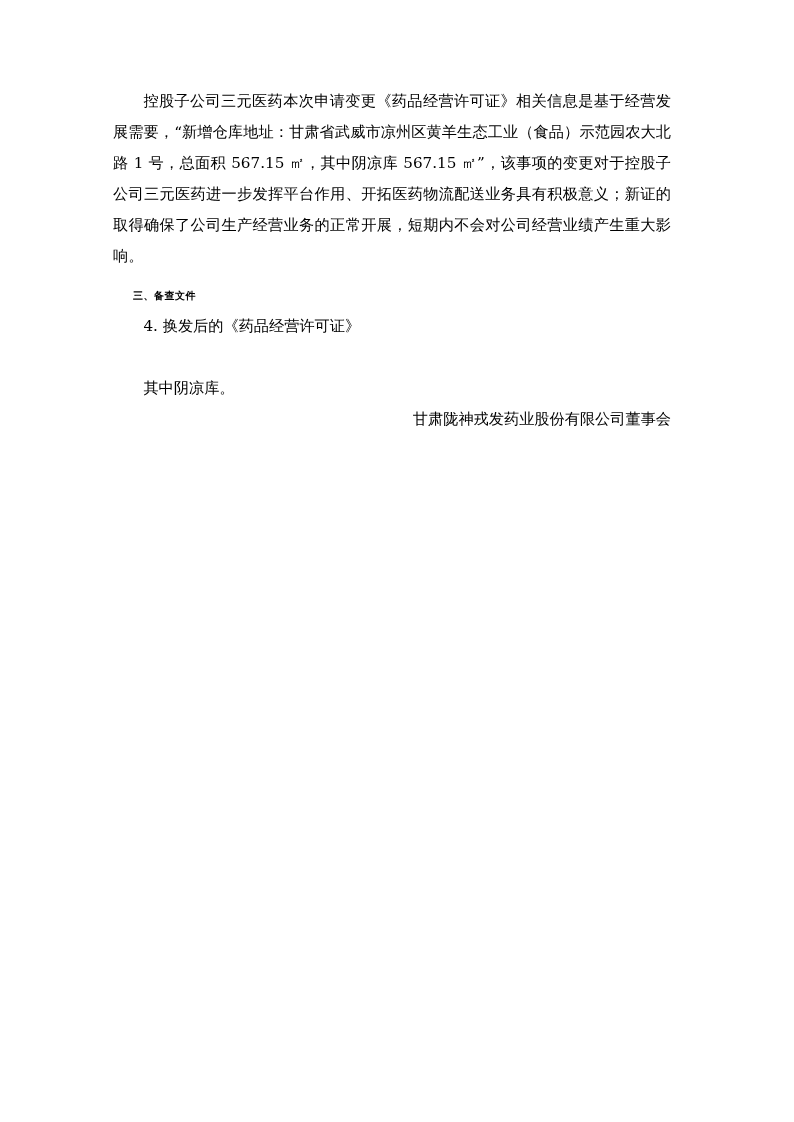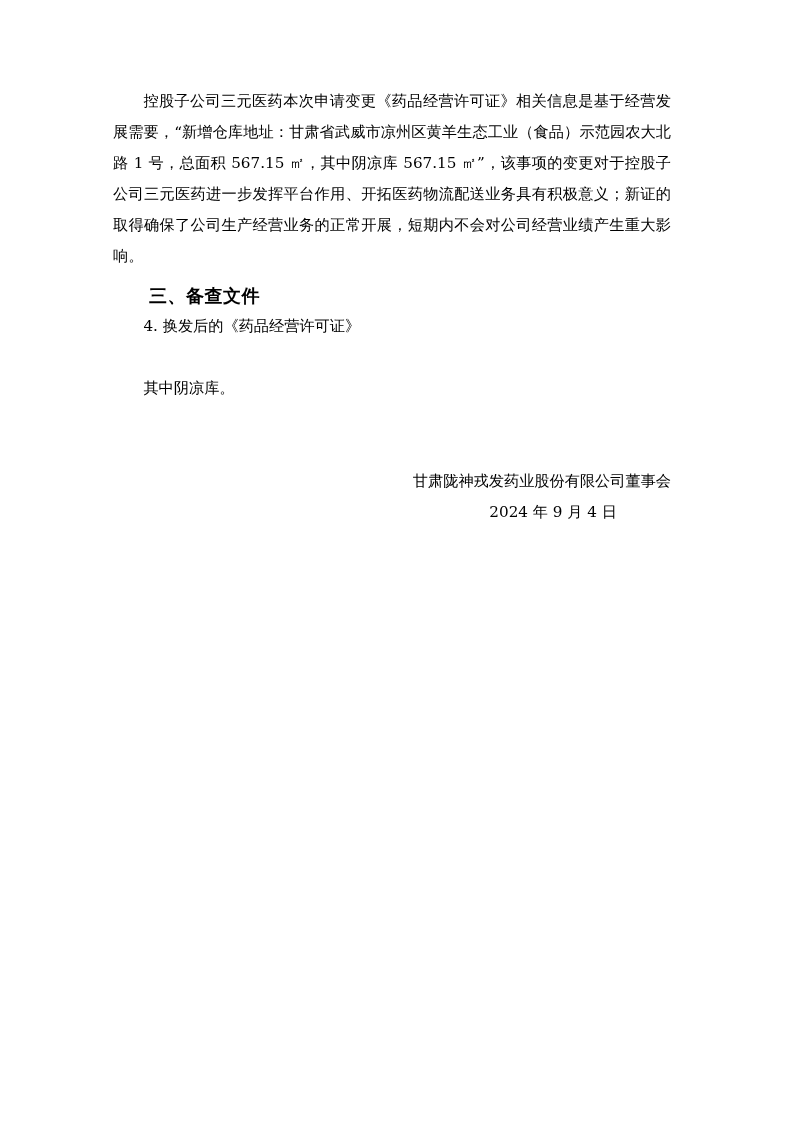--- a/index.html
+++ b/index.html
@@ -28,38 +28,37 @@
     text-justify: inter-ideograph;
   }
   p.para {
     margin: 0;
     text-indent: 2em;
   }
   .heading {
     margin: 8px 0 0 0;
     text-indent: 2em;
     font-weight: bold;
-    font-size: 18px;
+    font-size: 10px;
     line-height: 31px;
     letter-spacing: 0.5px;
   }
   .sub-item {
     margin: 0;
     text-indent: 2em;
     font-size: 15.2px;
     line-height: 31px;
   }
   .notice {
     margin: 31px 0 0 0;
     text-indent: 2em;
     font-size: 15.2px;
     line-height: 31px;
   }
   .signature-block {
-    margin-top: 62px;
     text-align: right;
     font-size: 15.2px;
     line-height: 31px;
   }
   .sign-company {
     margin: 0;
   }
   .sign-date {
     margin: 0;
     padding-right: 54px;
@@ -74,17 +73,16 @@
     <p class="para">控股子公司三元医药本次申请变更《药品经营许可证》相关信息是基于经营发展需要，“新增仓库地址：甘肃省武威市凉州区黄羊生态工业（食品）示范园农大北路 1 号，总面积 567.15 ㎡，其中阴凉库 567.15 ㎡”，该事项的变更对于控股子公司三元医药进一步发挥平台作用、开拓医药物流配送业务具有积极意义；新证的取得确保了公司生产经营业务的正常开展，短期内不会对公司经营业绩产生重大影响。</p>
 
     <p class="heading">三、备查文件</p>
 
     <p class="sub-item">4. 换发后的《药品经营许可证》</p>
 
     <p class="notice">其中阴凉库。</p>
 
     <div class="signature-block">
       <p class="sign-company">甘肃陇神戎发药业股份有限公司董事会</p>
-      <p class="sign-date">2024 年 9 月 4 日</p>
     </div>
 
   </div>
 </div>
 
 </body></html>

